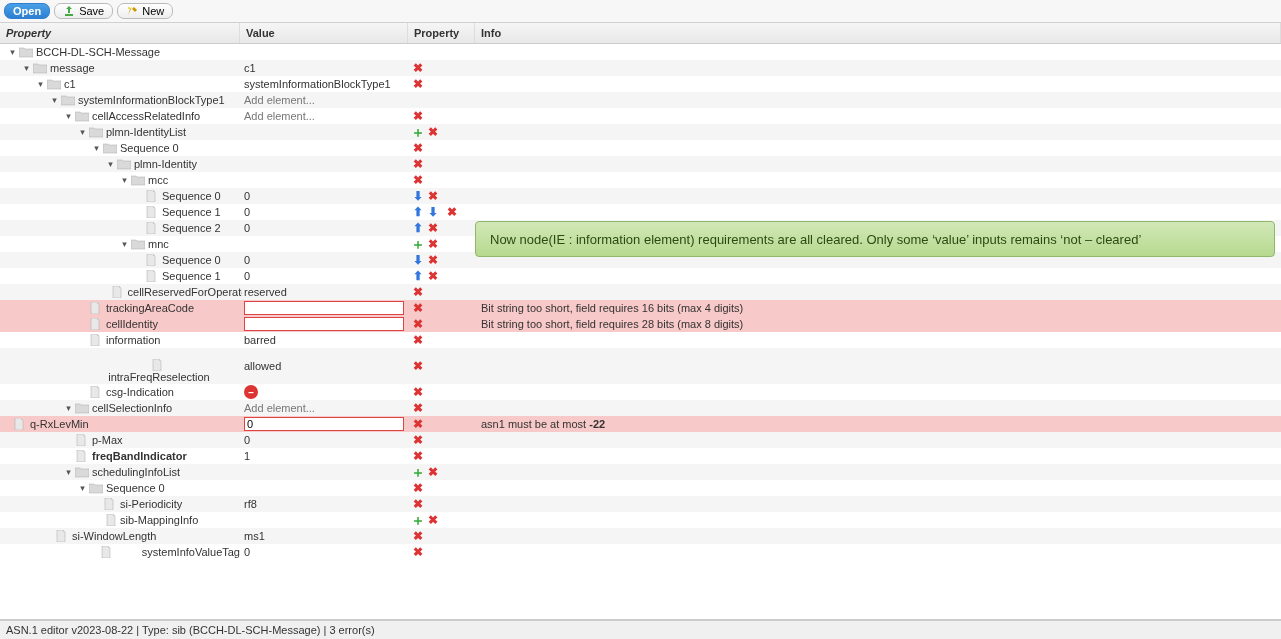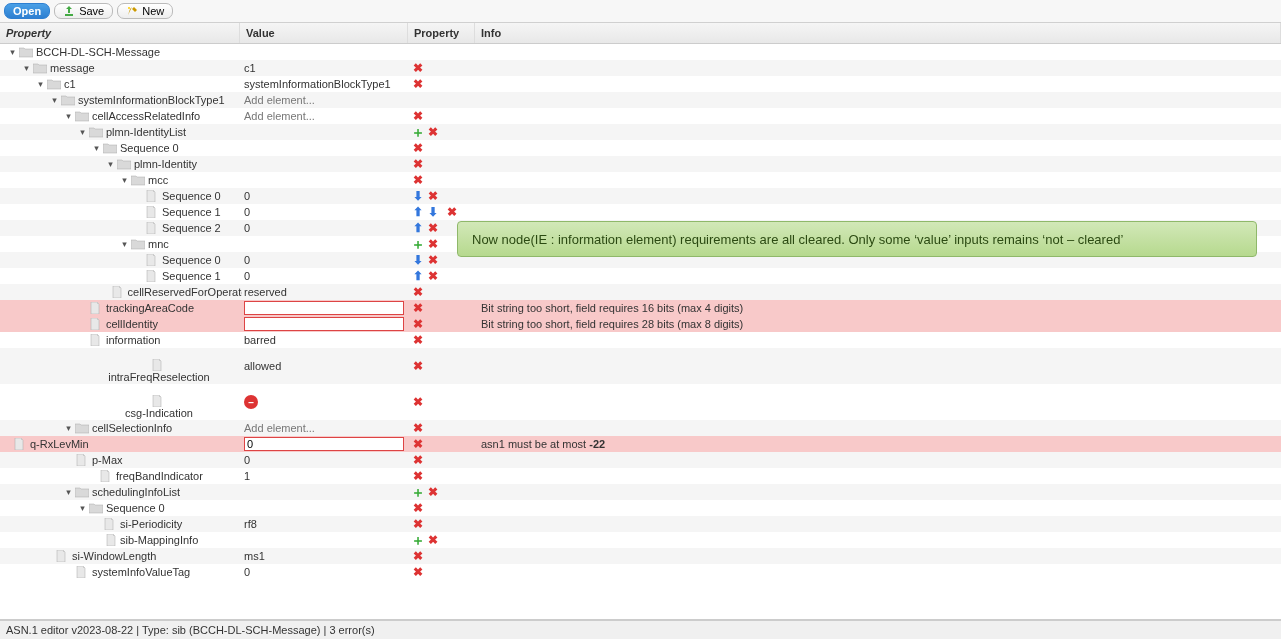--- a/index.html
+++ b/index.html
@@ -29,21 +29,21 @@
   .ticon.leaf svg{width:12px;height:12px;}
   .addel{color:#777;}
   .val-input{width:160px;height:14px;border:1px solid #d44;background:#fff;font-size:11px;padding:0 2px;box-sizing:border-box;}
   .act-icon{display:inline-flex;align-items:center;justify-content:center;width:12px;height:12px;cursor:pointer;font-weight:bold;font-size:12px;line-height:1;}
   .act-del{color:#d33;}
   .act-add{color:#3a3;font-size:14px;}
   .act-down{color:#37d;}
   .act-up{color:#37d;}
   .no-circle{display:inline-flex;align-items:center;justify-content:center;width:14px;height:14px;border-radius:50%;background:#d33;color:#fff;font-weight:bold;font-size:10px;}
   .status-bar{padding:3px 6px;background:#f0f0f0;border-top:1px solid #ccc;font-size:11px;}
-  .callout{position:absolute;left:457px;top:221px;width:770px;height:34px;background:linear-gradient(#d2e8b8,#b6d98e);border:1px solid #8fb86a;border-radius:4px;display:flex;align-items:center;padding:0 14px;color:#2b4a12;font-size:13px;}
+  .callout{position:absolute;left:475px;top:221px;width:770px;height:34px;background:linear-gradient(#d2e8b8,#b6d98e);border:1px solid #8fb86a;border-radius:4px;display:flex;align-items:center;padding:0 14px;color:#2b4a12;font-size:13px;}
   .callout .quoted{font-family:inherit;}
 </style>
 </head>
 <body>
 
 <div class="toolbar">
   <button class="btn primary">Open</button>
   <button class="btn">
     <span class="icon">
       <svg viewBox="0 0 12 12">
@@ -441,21 +441,21 @@
         <span>allowed</span>
       </div>
       <div class="cell act">
         <span class="act-icon act-del">✖</span>
       </div>
       <div class="cell info">
         <span></span>
       </div>
     </div>
     <div class="row">
-      <div class="cell prop" style="padding-left: 78px; flex-direction: column;">
+      <div class="cell prop" style="padding-left: 78px;">
         <span class="toggle">&nbsp;</span>
         <span class="ticon leaf"><svg viewBox="0 0 12 12">
             <path d="M2 0 L8 0 L10 2 L10 12 L2 12 Z" fill="#e8e8e8" stroke="#aaa" stroke-width="0.5"></path>
             <path d="M8 0 L8 2 L10 2 Z" fill="#ccc"></path>
           </svg></span>
         <span>csg-Indication</span>
       </div>
       <div class="cell val">
         <span class="no-circle">–</span>
       </div>
@@ -516,21 +516,21 @@
         <span>0</span>
       </div>
       <div class="cell act">
         <span class="act-icon act-del">✖</span>
       </div>
       <div class="cell info">
         <span></span>
       </div>
     </div>
     <div class="row">
-      <div class="cell prop" style="padding-left: 88px;">
+      <div class="cell prop" style="padding-left: 64px; font-weight: bold;">
         <span class="toggle">&nbsp;</span>
         <span class="ticon leaf"><svg viewBox="0 0 12 12">
             <path d="M2 0 L8 0 L10 2 L10 12 L2 12 Z" fill="#e8e8e8" stroke="#aaa" stroke-width="0.5"></path>
             <path d="M8 0 L8 2 L10 2 Z" fill="#ccc"></path>
           </svg></span>
         <span>freqBandIndicator</span>
       </div>
       <div class="cell val">
         <span>1</span>
       </div>
@@ -630,21 +630,21 @@
         <span>ms1</span>
       </div>
       <div class="cell act">
         <span class="act-icon act-del">✖</span>
       </div>
       <div class="cell info">
         <span></span>
       </div>
     </div>
     <div class="row">
-      <div class="cell prop" style="padding-left: 64px;">
+      <div class="cell prop" style="padding-left: 64px; justify-content: space-between;">
         <span class="toggle">&nbsp;</span>
         <span class="ticon leaf"><svg viewBox="0 0 12 12">
             <path d="M2 0 L8 0 L10 2 L10 12 L2 12 Z" fill="#e8e8e8" stroke="#aaa" stroke-width="0.5"></path>
             <path d="M8 0 L8 2 L10 2 Z" fill="#ccc"></path>
           </svg></span>
         <span>systemInfoValueTag</span>
       </div>
       <div class="cell val">
         <span>0</span>
       </div>

